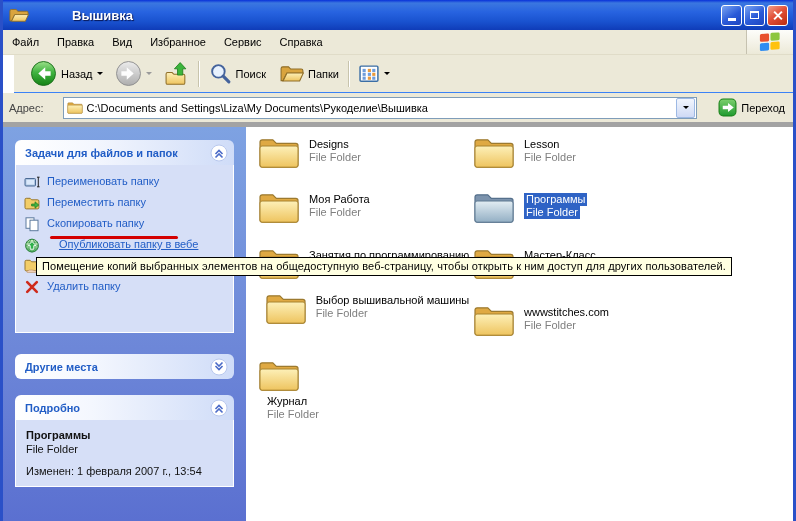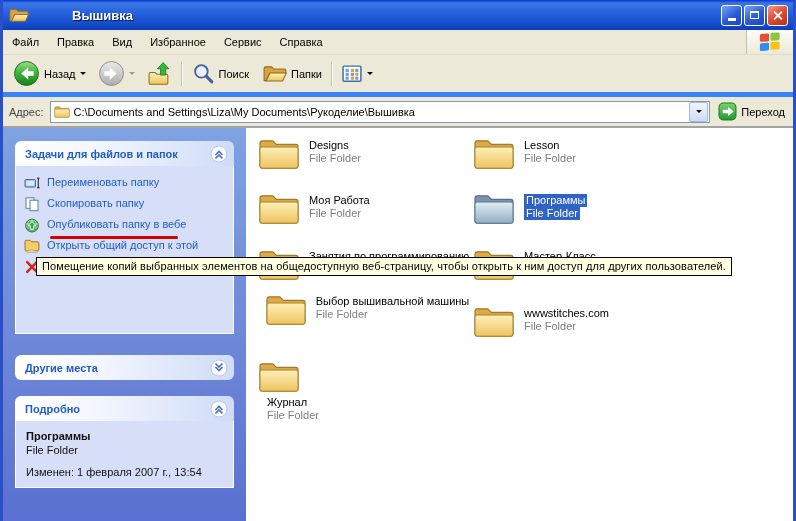--- a/index.html
+++ b/index.html
@@ -23,48 +23,48 @@
   .g-min{width:8px;height:3px;background:#fff;margin-top:9px;}
   .g-max{width:9px;height:8px;border:1px solid #fff;border-top:2px solid #fff;box-sizing:border-box;}
   .g-x{position:relative;width:11px;height:11px;}
   .g-x::before,.g-x::after{content:"";position:absolute;left:5px;top:0;width:2px;height:11px;background:#fff;}
   .g-x::before{transform:rotate(45deg);} .g-x::after{transform:rotate(-45deg);}
   
   .menubar{height:24px;background:#ece9d8;display:flex;align-items:stretch;border-bottom:1px solid #e0dcc8;}
   .menu-item{display:flex;align-items:center;padding:0 9px;cursor:default;}
   .menu-logo{margin-left:auto;width:46px;display:flex;align-items:center;justify-content:center;border-left:1px solid #c6c2b0;background:linear-gradient(180deg,#fdfdfa,#ece9d8);}
   
-  .toolbar{height:37px;background:#ece9d8;display:flex;align-items:center;padding:0 6px;border-bottom:5px solid #3b82f6;}
+  .toolbar{height:37px;background:#ece9d8;display:flex;align-items:center;padding:0 12px;border-bottom:1px solid #3b82f6;margin-left:11px;}
   .tool{display:flex;align-items:center;gap:4px;padding:2px 4px;border-radius:3px;}
   .tool span{white-space:nowrap;}
   .caret{width:0;height:0;border:3px solid transparent;border-top-color:#000;margin-top:3px;}
   .caret.dis{border-top-color:#9a9a9a;}
   .tsep{width:1px;height:26px;background:#c8c4ac;border-right:1px solid #fff;margin:0 5px;}
   
-  .addressbar{height:29px;background:#ece9d8;display:flex;align-items:center;padding:0 6px;gap:6px;border-bottom:2px solid #a3a3a3;}
+  .addressbar{height:29px;background:#ece9d8;display:flex;align-items:center;padding:0 6px;gap:19px;border-bottom:5px solid #a3a3a3;}
   .addr-label{color:#444;}
   .combo{flex:1;height:22px;background:#fff;border:1px solid #7f9db9;display:flex;align-items:center;padding-left:3px;box-sizing:border-box;}
   .combo .cicon{width:16px;height:13px;margin-right:4px;flex-shrink:0;}
   .combo-text{flex:1;white-space:nowrap;overflow:hidden;}
   .combo-drop{width:17px;height:18px;margin:1px;background:linear-gradient(180deg,#f2f6fd,#cfdaf5);border:1px solid #9db9e4;border-radius:2px;display:flex;align-items:center;justify-content:center;}
   .go{display:flex;align-items:center;gap:4px;padding:0 2px;}
   
   .main{position:relative;display:flex;height:401px;}
   .sidebar{width:243px;flex-shrink:0;position:relative;background:linear-gradient(180deg,#7ea2e2 0%,#6d87d8 55%,#5a6fd0 100%);}
   .content{flex:1;background:#fff;position:relative;}
   
   .panel{position:absolute;left:12px;width:219px;border-radius:6px 6px 3px 3px;}
   .panel-h{height:25px;display:flex;align-items:center;justify-content:space-between;padding:0 6px 0 10px;
     background:linear-gradient(90deg,#ffffff 0%,#f4f7fe 35%,#cfdcf8 100%);
     border-radius:6px 6px 0 0;color:#215dc6;font-weight:bold;cursor:pointer;}
   .panel-h.solo{border-radius:6px;}
   .panel-b{background:#d6dff7;border:1px solid #fff;border-top:none;padding:10px 6px 8px 8px;box-sizing:border-box;}
   .task{display:flex;align-items:flex-start;gap:7px;color:#215dc6;line-height:13px;margin-bottom:6px;cursor:pointer;}
   .task svg{flex-shrink:0;margin-top:-1px;}
-  .task.hovered .tlabel{}
+  .task.hovered .tlabel{text-decoration:underline;margin-left:12px;}
   .details-name{font-weight:bold;color:#111;line-height:14px;}
   .details-type{color:#111;line-height:14px;margin-bottom:8px;}
   .details-mod{color:#111;line-height:14px;}
   
   .tile{position:absolute;display:flex;align-items:flex-start;width:218px;cursor:default;}
   .tile svg{flex-shrink:0;}
   .tile-t{margin-left:9px;padding-top:3px;}
   .tname{font-size:11px;color:#000;line-height:13px;display:inline-block;}
   .ttype{font-size:11px;color:#7f7f7f;line-height:13px;display:inline-block;}
   .tile-t div{line-height:13px;}
@@ -305,20 +305,26 @@
         </div>
         <div class="panel-b" style="min-height:168px;">
           <div class="task">
             <svg width="16" height="16">
                 <use href="#i-rename" width="16" height="16"></use>
               </svg>
             <span class="tlabel">Переименовать папку</span>
           </div>
           <div class="task">
             <svg width="16" height="16">
+                <use href="#i-move" width="16" height="16"></use>
+              </svg>
+            <span class="tlabel">Переместить папку</span>
+          </div>
+          <div class="task">
+            <svg width="16" height="16">
                 <use href="#i-copy" width="16" height="16"></use>
               </svg>
             <span class="tlabel">Скопировать папку</span>
           </div>
           <div class="task hovered">
             <svg width="16" height="16">
                 <use href="#i-globe" width="16" height="16"></use>
               </svg>
             <span class="tlabel">Опубликовать папку в вебе</span>
           </div>

